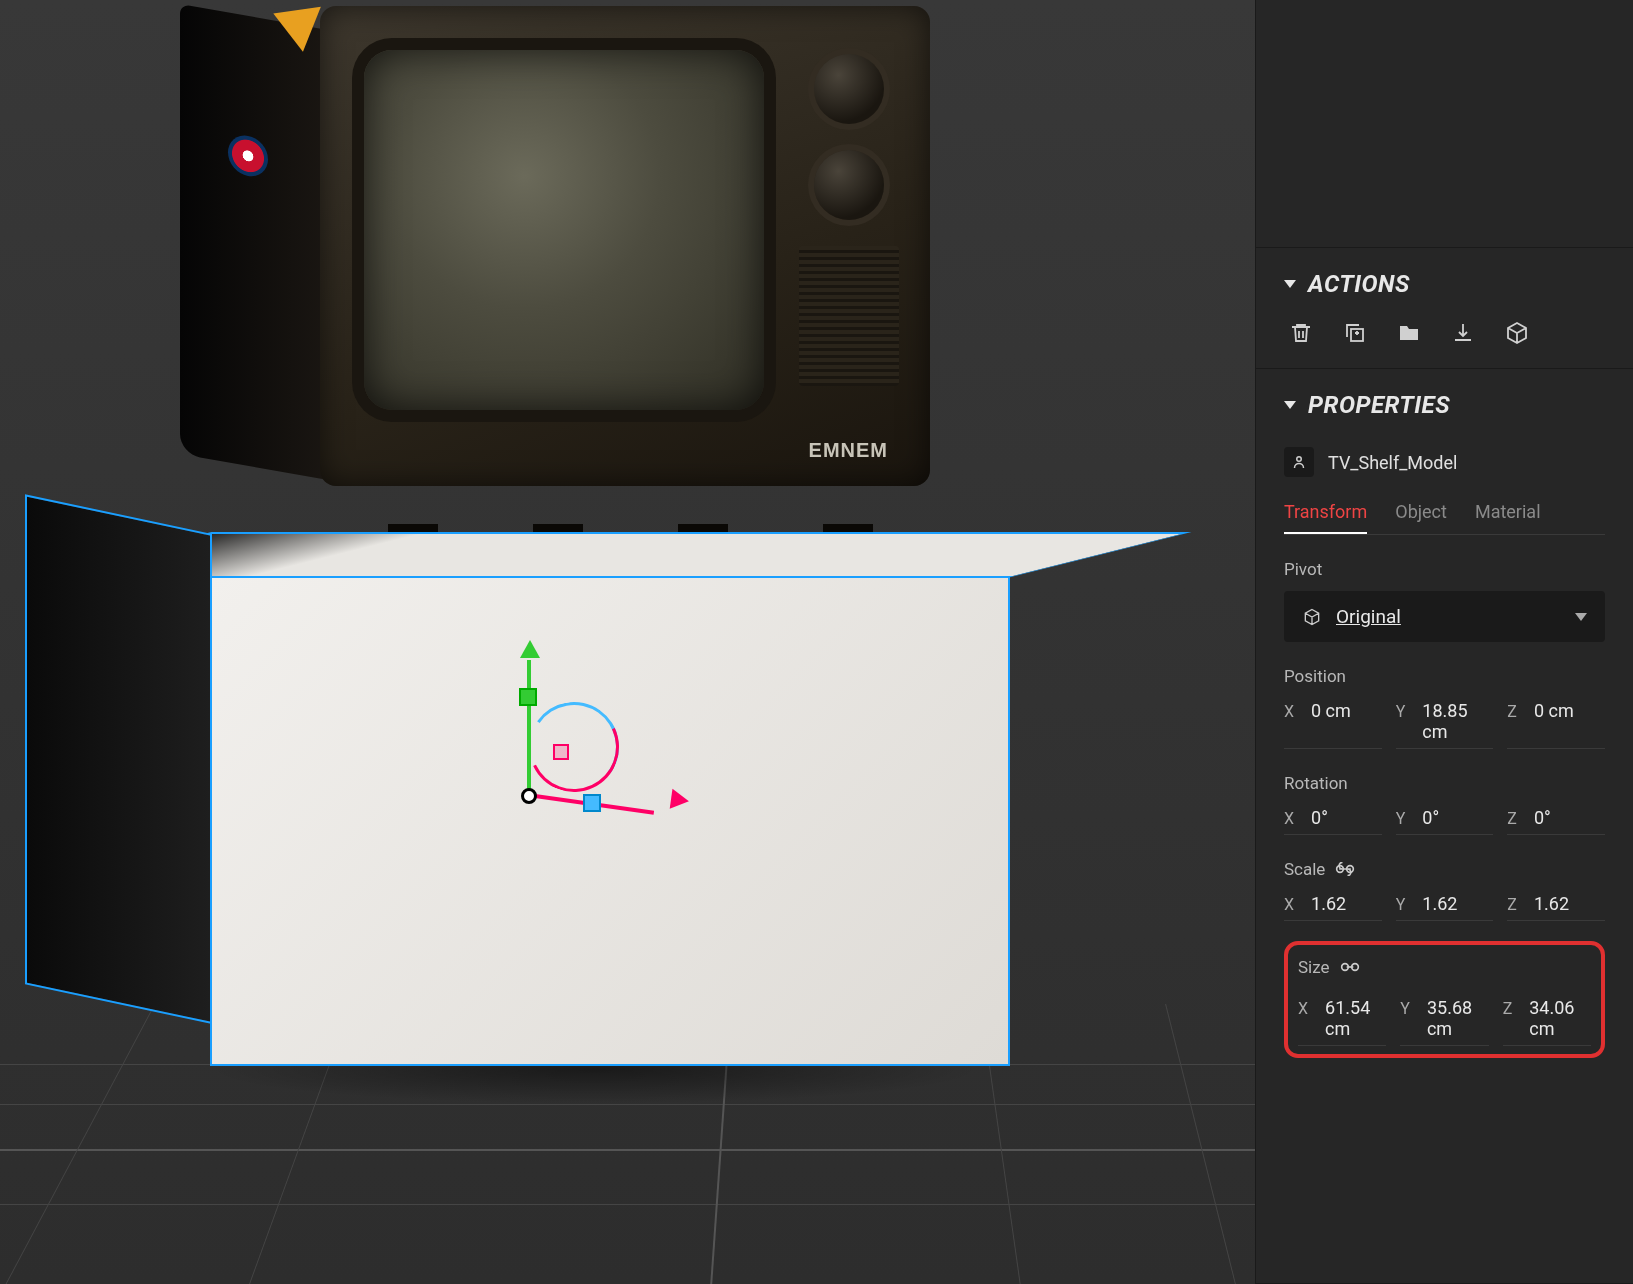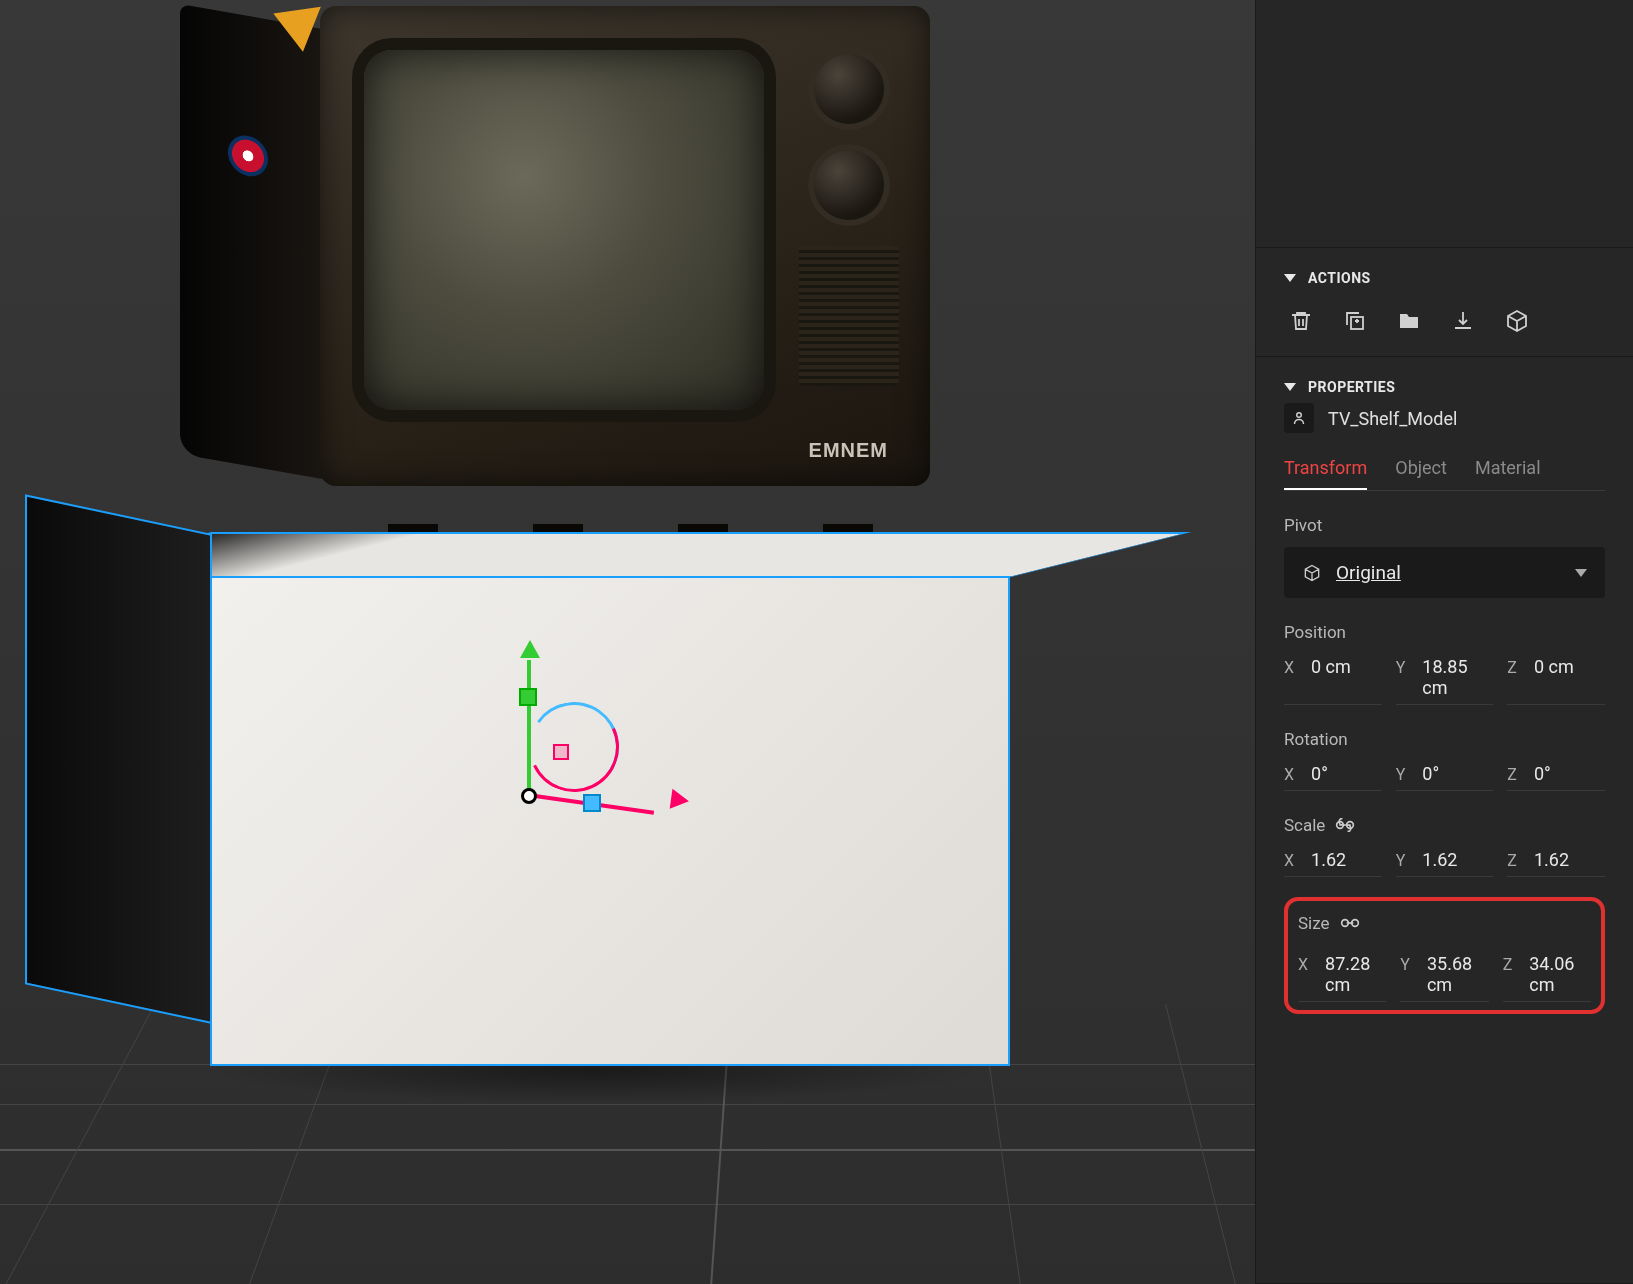--- a/index.html
+++ b/index.html
@@ -1,25 +1,25 @@
 <!DOCTYPE html>
 <html><head>
 <meta charset="utf-8">
 <style>
   * { box-sizing: border-box; margin: 0; padding: 0; }
   body { font-family: -apple-system, BlinkMacSystemFont, "Segoe UI", Roboto, sans-serif; background: #323232; color: #e8e8e8; height: 1284px; width: 1633px; overflow: hidden; display: flex; }
   .viewport { flex: 1; position: relative; background: linear-gradient(to bottom, #383838 0%, #2d2d2d 100%); overflow: hidden; }
   .sidebar { width: 378px; background: #262626; display: flex; flex-direction: column; border-left: 1px solid #1a1a1a; }
   .section { border-bottom: 1px solid #1a1a1a; padding: 22px 28px; }
-  .section-header { display: flex; align-items: center; gap: 12px; font-weight: 700; font-size: 14px; letter-spacing: 0.5px; cursor: pointer; }
+  .section-header { display: flex; align-items: center; gap: 12px; font-weight: 700; font-size: 24px; letter-spacing: 0.5px; cursor: pointer; font-style: italic; }
   .chev { width: 0; height: 0; border-left: 6px solid transparent; border-right: 6px solid transparent; border-top: 8px solid #e8e8e8; }
   .action-row { display: flex; gap: 28px; margin-top: 22px; padding-left: 4px; }
   .icon-btn { width: 26px; height: 26px; display: flex; align-items: center; justify-content: center; cursor: pointer; color: #d0d0d0; }
   .icon-btn svg { width: 24px; height: 24px; }
-  .obj-row { display: flex; align-items: center; gap: 14px; margin-top: 8px; }
+  .obj-row { display: flex; align-items: center; gap: 14px; margin-top: 28px; }
   .obj-icon { width: 30px; height: 30px; background: #1a1a1a; border-radius: 4px; display: flex; align-items: center; justify-content: center; }
   .obj-name { font-size: 18px; color: #e0e0e0; }
   .tabs { display: flex; gap: 28px; margin-top: 24px; border-bottom: 1px solid #3a3a3a; }
   .tab { padding-bottom: 10px; font-size: 18px; color: #8a8a8a; cursor: pointer; }
   .tab.active { color: #ef4444; border-bottom: 2px solid #ffffff; }
   .group { margin-top: 24px; }
   .group-label { font-size: 17px; color: #b8b8b8; margin-bottom: 12px; display: flex; align-items: center; gap: 10px; }
   .dropdown { background: #1a1a1a; border-radius: 4px; padding: 14px 18px; display: flex; align-items: center; justify-content: space-between; cursor: pointer; }
   .dropdown-left { display: flex; align-items: center; gap: 14px; text-decoration: underline; }
   .dropdown-val { font-size: 19px; color: #e8e8e8; }
@@ -261,21 +261,21 @@
         <span>Size</span>
         <svg class="link-icon" viewBox="0 0 24 14" fill="none" stroke="#ccc" stroke-width="2">
             <circle cx="6" cy="7" r="4"></circle>
             <circle cx="18" cy="7" r="4"></circle>
             <path d="M8 7h8"></path>
           </svg>
       </div>
       <div class="xyz-row" style="margin-top:8px">
         <div class="xyz-item">
             <span class="axis-lbl">X</span>
-            <span class="axis-val">87.28 cm</span>
+            <span class="axis-val">61.54 cm</span>
           </div>
         <div class="xyz-item">
             <span class="axis-lbl">Y</span>
             <span class="axis-val">35.68 cm</span>
           </div>
         <div class="xyz-item">
             <span class="axis-lbl">Z</span>
             <span class="axis-val">34.06 cm</span>
           </div>
       </div>

